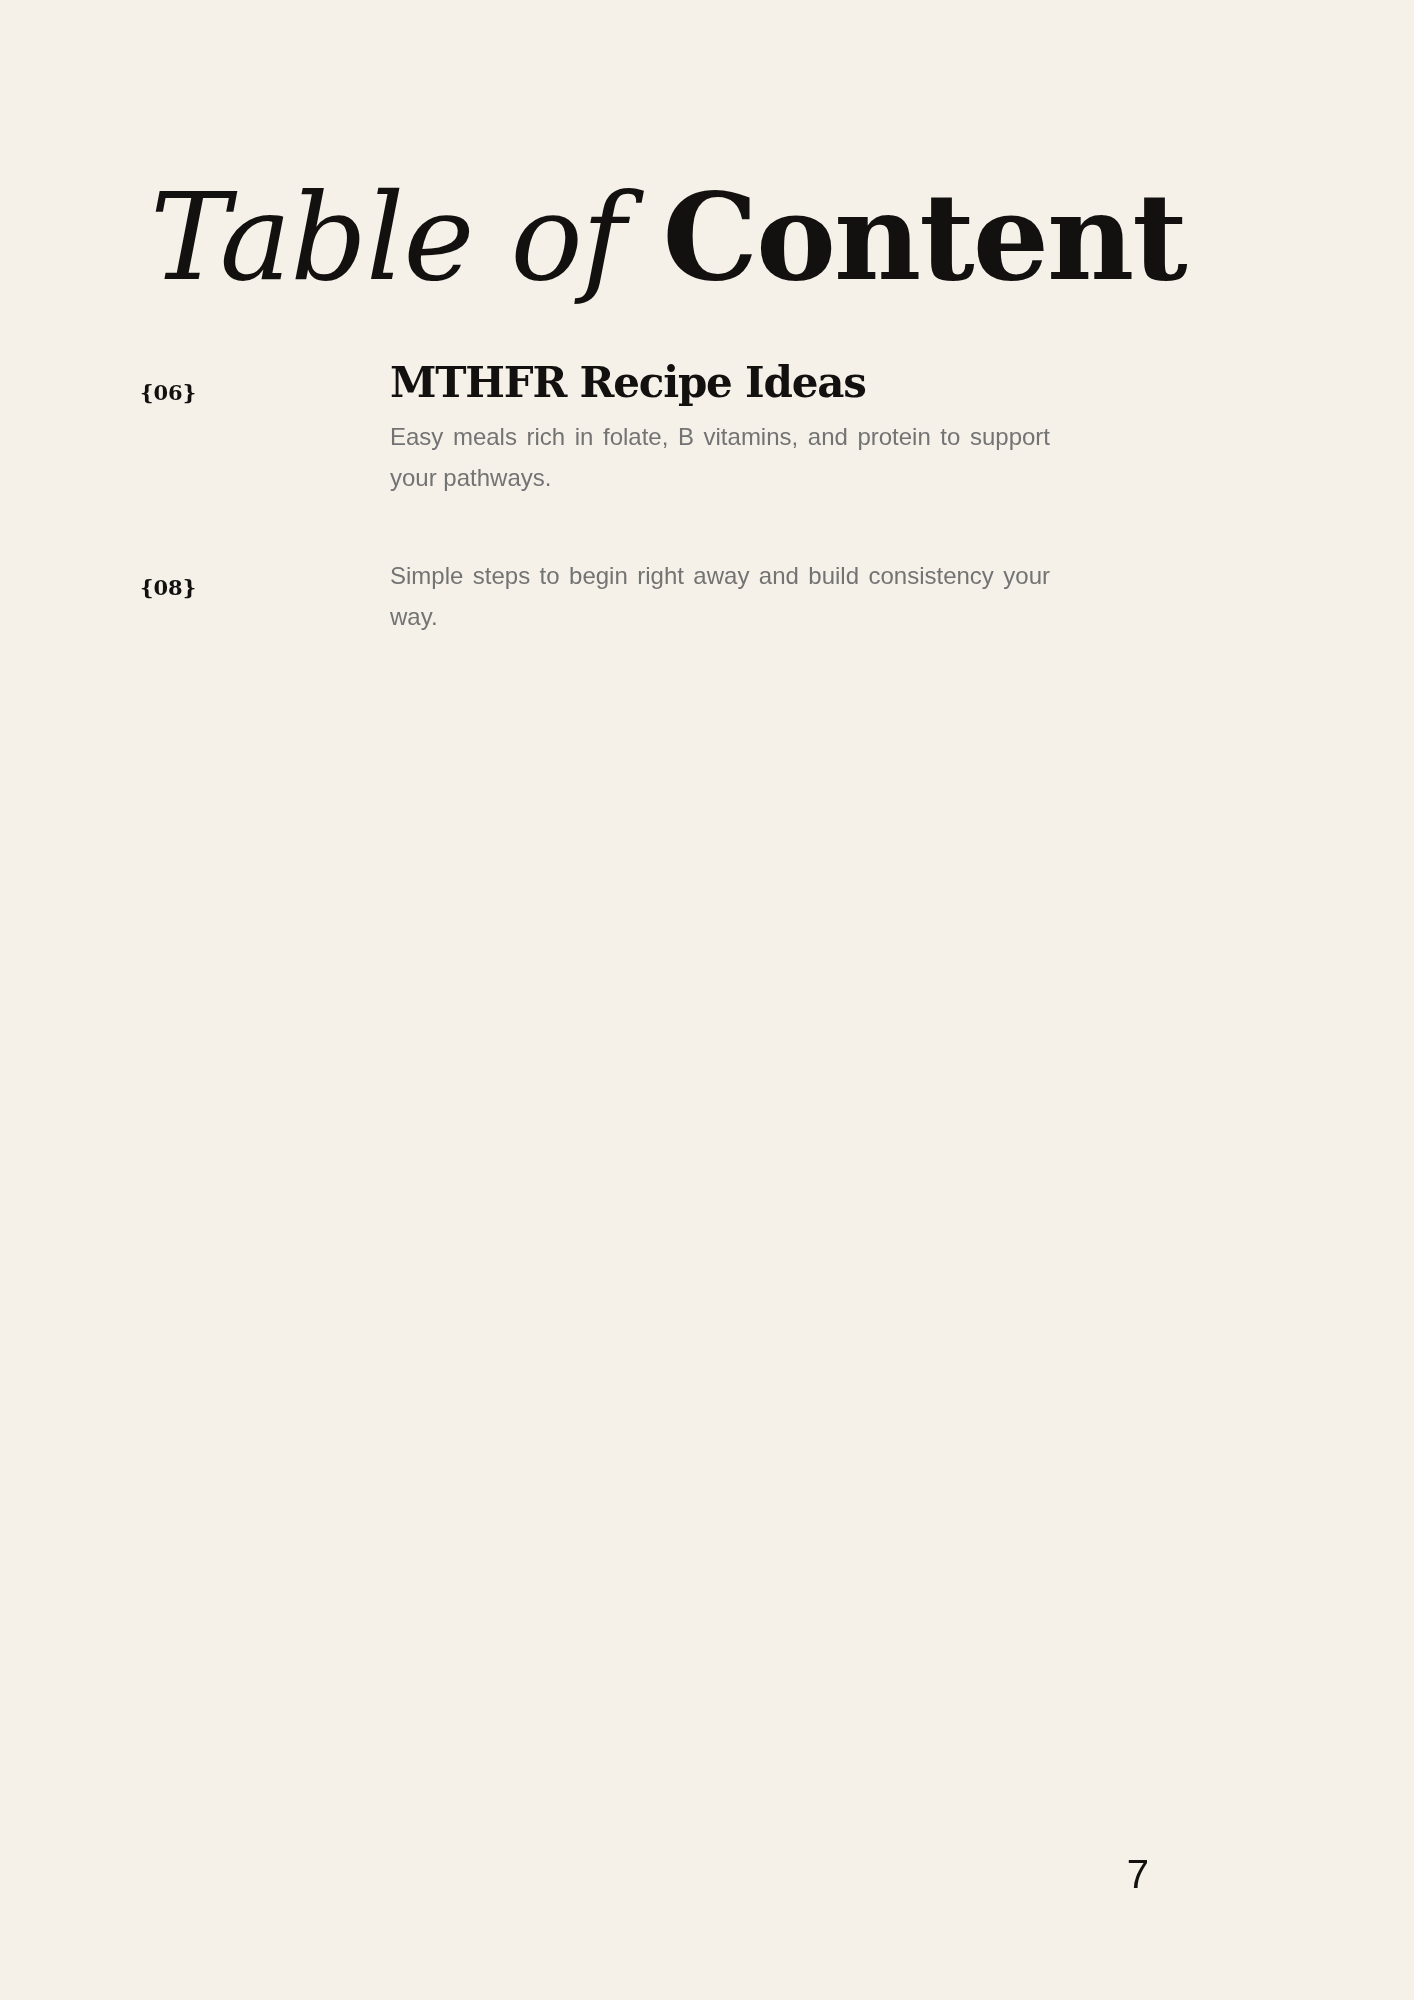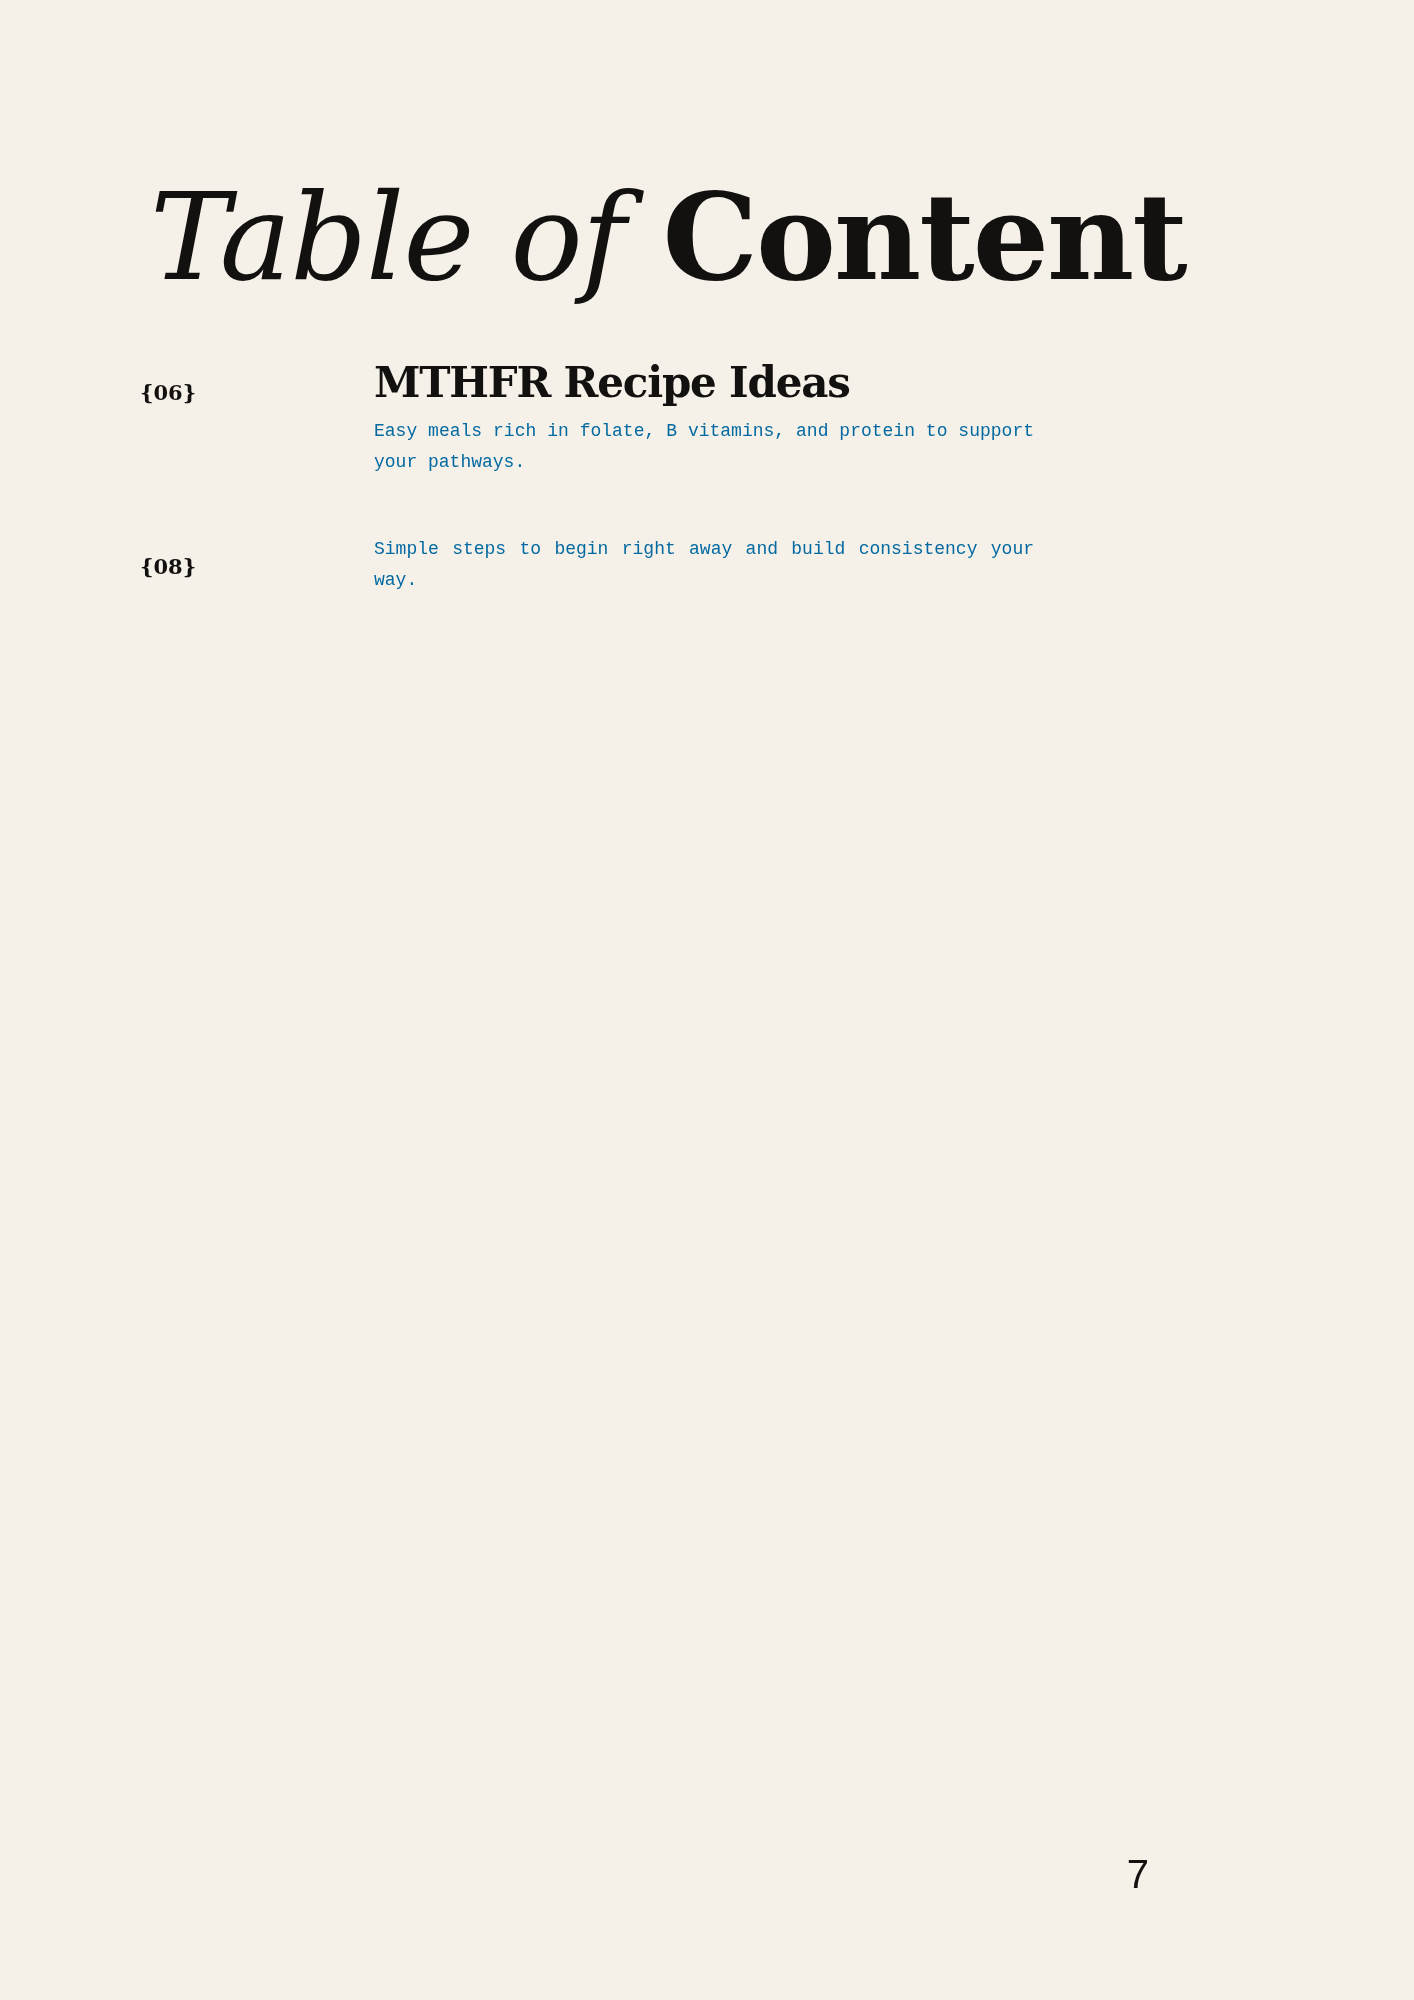--- a/index.html
+++ b/index.html
@@ -67,36 +67,37 @@
     font-family: "DejaVu Serif", "Liberation Serif", serif;
     font-weight: 700;
     font-size: 21px;
     line-height: 1;
     padding-top: 22px;
     letter-spacing: 0px;
   }
   .toc-body {
     flex: 0 0 670px;
     width: 670px;
+    margin-left: 16px;
   }
   .toc-heading {
     font-family: "DejaVu Serif", "Liberation Serif", serif;
     font-weight: 700;
     font-size: 42px;
     line-height: 1.1;
     letter-spacing: -1.2px;
     margin: 0 0 10px 0;
     white-space: nowrap;
   }
   .toc-desc {
-    font-family: Liberation Mono, monospace;
-    font-size: 18px;
+    font-family: Liberation Sans, sans-serif;
+    font-size: 24px;
     line-height: 1.72;
     text-align: justify;
-    color: #0369a1;
+    color: #737373;
     margin: 0;
     max-width: 660px;
   }
 
   
   .page-number {
     position: absolute;
     right: 126px;
     bottom: 106px;
     font-family: "Liberation Sans", sans-serif;

